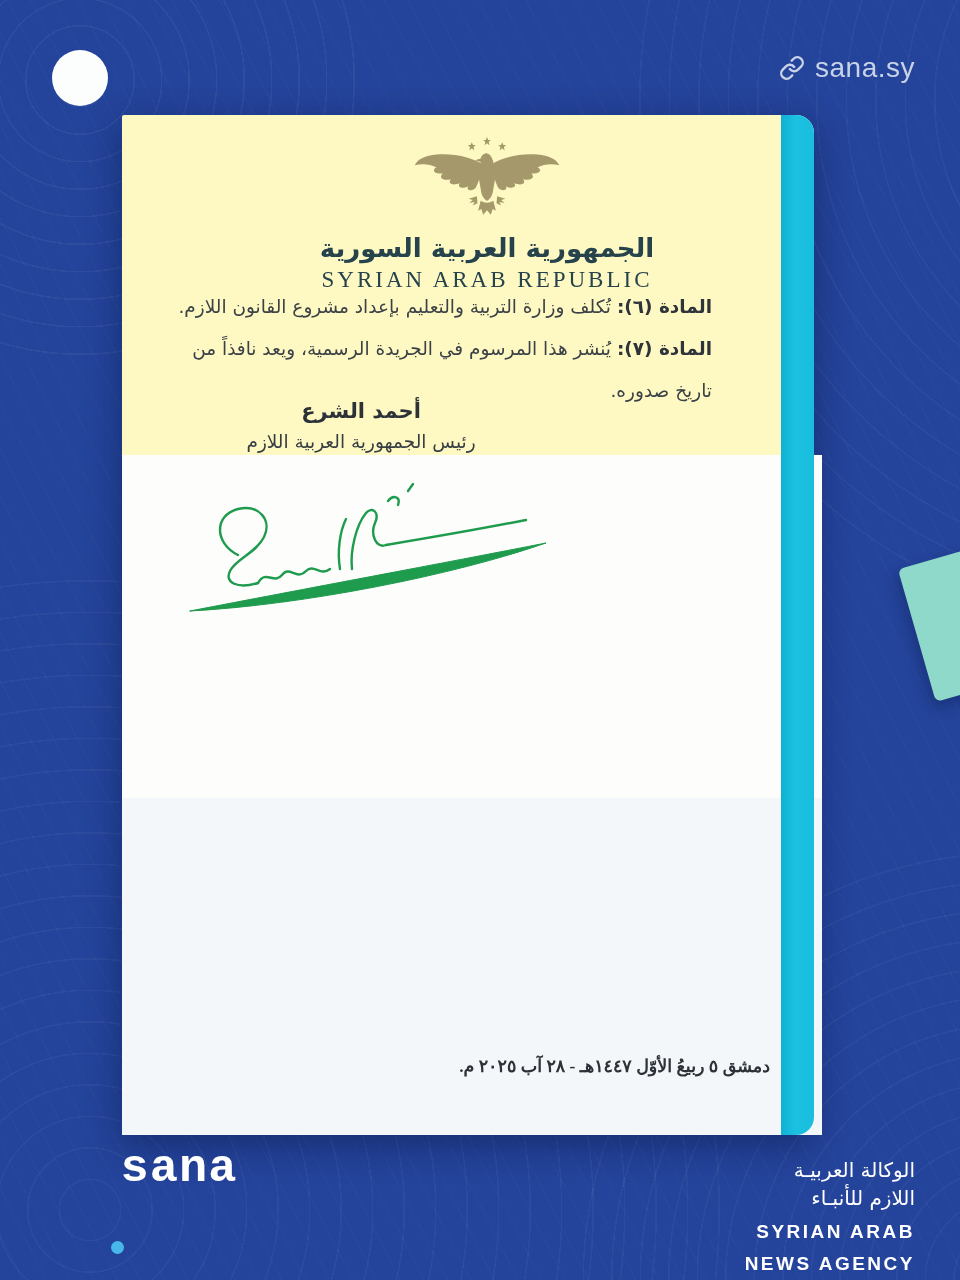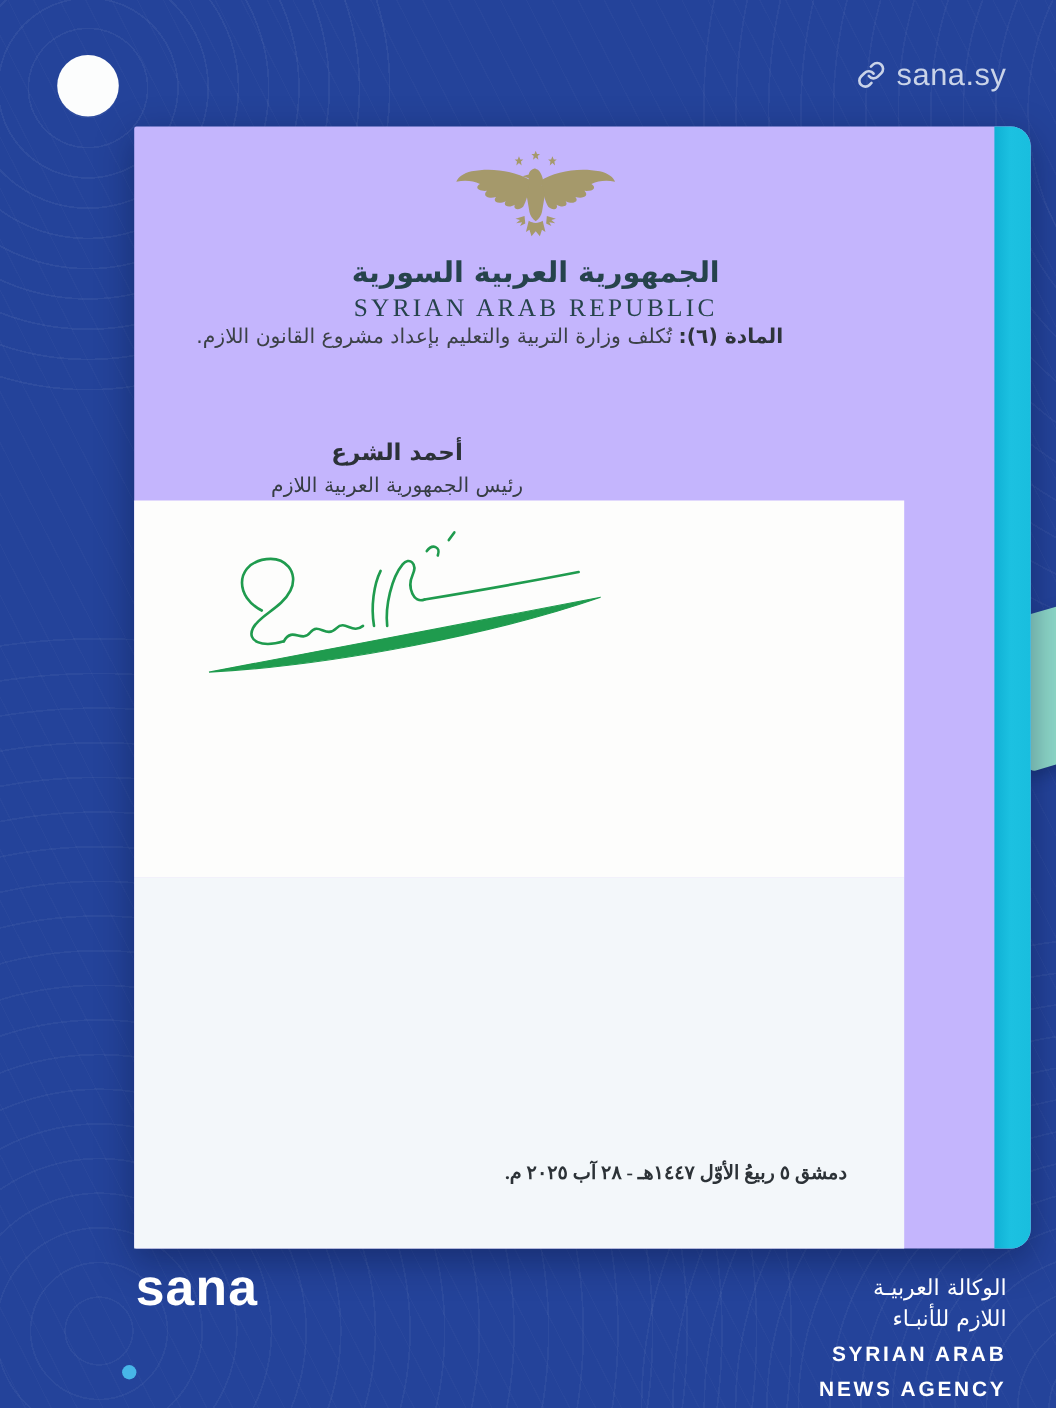--- a/index.html
+++ b/index.html
@@ -30,22 +30,22 @@
   .site-link { position:absolute; top:52px; right:45px; display:flex; align-items:center; gap:10px;
         color:#c9d3e8; font-size:28px; letter-spacing:0.5px; }
   .site-link svg { display:block; }
 
   
   .teal-corner { position:absolute; left:914px; top:546px; width:150px; height:138px;
         background:#8ed9c9; transform:rotate(-16deg); border-radius:6px;
         box-shadow:-4px 6px 14px rgba(10,25,70,0.35); }
 
   
-  .doc { position:absolute; left:122px; top:115px; width:815px; height:1020px;
-        background:#c4b5fd; border-radius:2px 18px 18px 2px;
+  .doc { position:absolute; left:122px; top:115px; width:692px; height:1020px;
+        background:#fef9c3; border-radius:2px 18px 18px 2px;
         box-shadow:0 10px 34px rgba(5,15,50,0.40); }
   .cyan-strip { position:absolute; right:0; top:0; bottom:0; width:33px;
         background:linear-gradient(90deg,#0fb0d4 0%, #1cc1e1 45%, #19bede 100%);
         border-radius:0 18px 18px 0; }
   .paper { position:absolute; left:0; top:0; bottom:0; width:700px; }
   .band-mid    { position:absolute; left:0; top:340px; width:700px; height:343px; background:#fdfdfc; }
   .band-bottom { position:absolute; left:0; top:683px; width:700px; height:337px; background:#f3f7fa; }
 
   .doc-header { position:absolute; left:65px; top:20px; width:600px; text-align:center; }
   .emblem { display:block; margin:0 auto; }
@@ -67,21 +67,21 @@
   .signature { position:absolute; left:52px; top:344px; }
 
   .dateline { position:absolute; top:941px; right:52px; direction:rtl;
         font-family:Liberation Serif, serif; font-weight:bold;
         font-size:17.5px; color:#2c3237; }
 
   
   .sana-logo { position:absolute; left:93px; top:1150px; width:172px; text-align:center; color:#ffffff; }
   .sana-logo .ar { font-family:"DejaVu Sans", sans-serif; font-weight:bold; font-size:37px;
         direction:rtl; letter-spacing:2px; }
-  .sana-logo .en { font-family:Liberation Sans, sans-serif; font-weight:bold; font-size:47px;
+  .sana-logo .en { font-family:Liberation Mono, monospace; font-weight:bold; font-size:47px;
         letter-spacing:1px; margin-top:-8px; }
   .logo-dot { position:absolute; left:18px; top:91px; width:13px; height:13px;
         border-radius:50%; background:#47b6e8; }
 
   .agency { position:absolute; right:45px; top:1156px; text-align:right; color:#ffffff; }
   .agency .ar { font-family:"DejaVu Sans", sans-serif; font-size:20px; line-height:1.4;
         direction:rtl; letter-spacing:0.5px; }
   .agency .en { font-family:"Liberation Sans", sans-serif; font-weight:bold; font-size:19px;
         letter-spacing:2.5px; line-height:1.32; margin-top:7px; }
 </style>
@@ -132,20 +132,21 @@
           <use href="#claw"></use>
           <use href="#claw" transform="translate(240,0) scale(-1,1)"></use>
         </g>
       </svg>
       <div class="title-ar">الجمهورية العربية السورية</div>
       <div class="title-en">SYRIAN ARAB REPUBLIC</div>
     </div>
 
     <div class="articles">
       <div><span class="lbl">المادة (٦):</span><span> تُكلف وزارة التربية والتعليم بإعداد مشروع القانون اللازم.</span></div>
+      <div><span class="lbl">المادة (٧):</span><span> يُنشر هذا المرسوم في الجريدة الرسمية، ويعد نافذاً من تاريخ صدوره.</span></div>
     </div>
 
     <div class="signatory">
       <div class="sig-name">أحمد الشرع</div>
       <div class="sig-role">رئيس الجمهورية العربية اللازم</div>
     </div>
 
     <svg class="signature" width="400" height="170" viewBox="0 0 400 170">
       <g fill="none" stroke="#1f9b4e" stroke-width="2.4" stroke-linecap="round">
         <path d="M64,96 C40,84 40,56 64,50 C86,45 98,62 90,78 C82,94 62,100 56,112 C50,124 64,130 84,124"></path>

